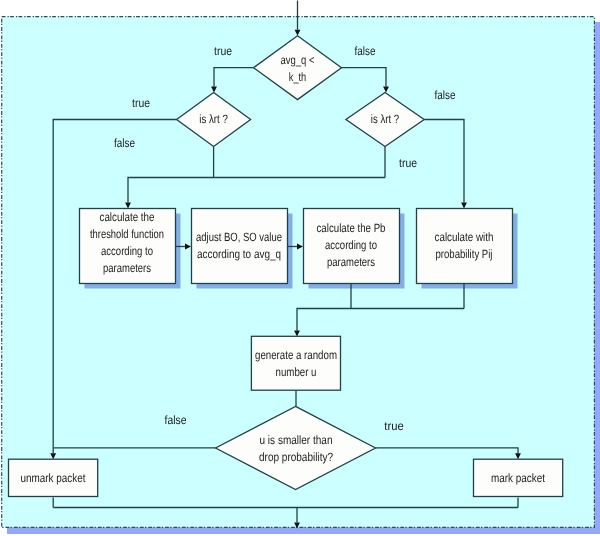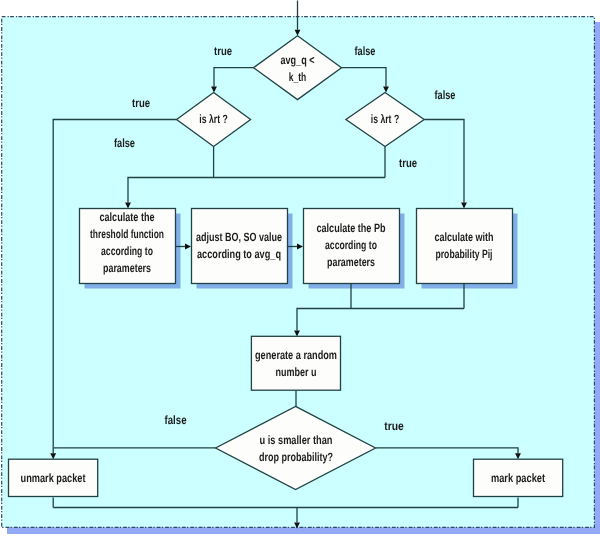--- a/index.html
+++ b/index.html
@@ -1,21 +1,21 @@
 <!DOCTYPE html>
 <html><head>
 <meta charset="utf-8">
 <title>Flowchart</title>
 <style>
   html, body { margin:0; padding:0; background:#ffffff; }
   body { width:600px; height:536px; overflow:hidden;
          font-family:"Liberation Sans", sans-serif;
          -webkit-font-smoothing:antialiased;
          text-rendering:geometricPrecision; }
-  #stage { position:relative; width:600px; height:536px; background:#ffffff;font-weight:bold; }
+  #stage { position:relative; width:600px; height:536px; background:#ffffff; }
   #chart { position:absolute; left:0; top:0; display:block; }
   .nodetext, .edgelabel {
     font-family:"Liberation Sans", sans-serif;
     font-size:12px;
     fill:#1c1c1c;
   }
 </style>
 </head>
 <body>
 

